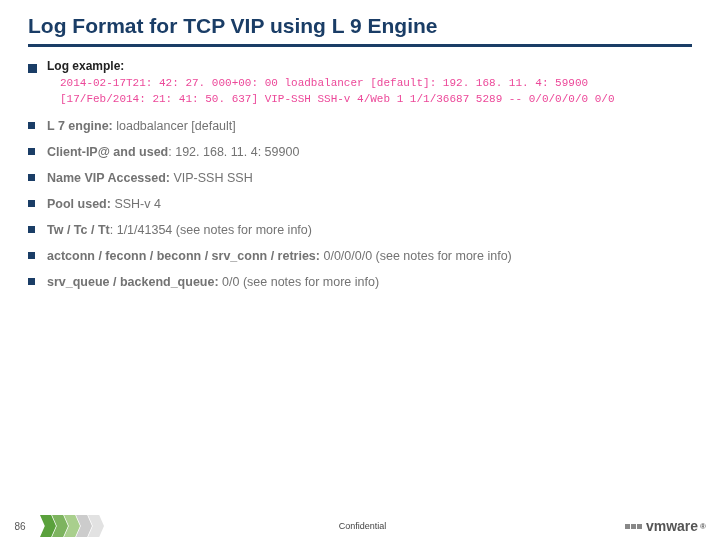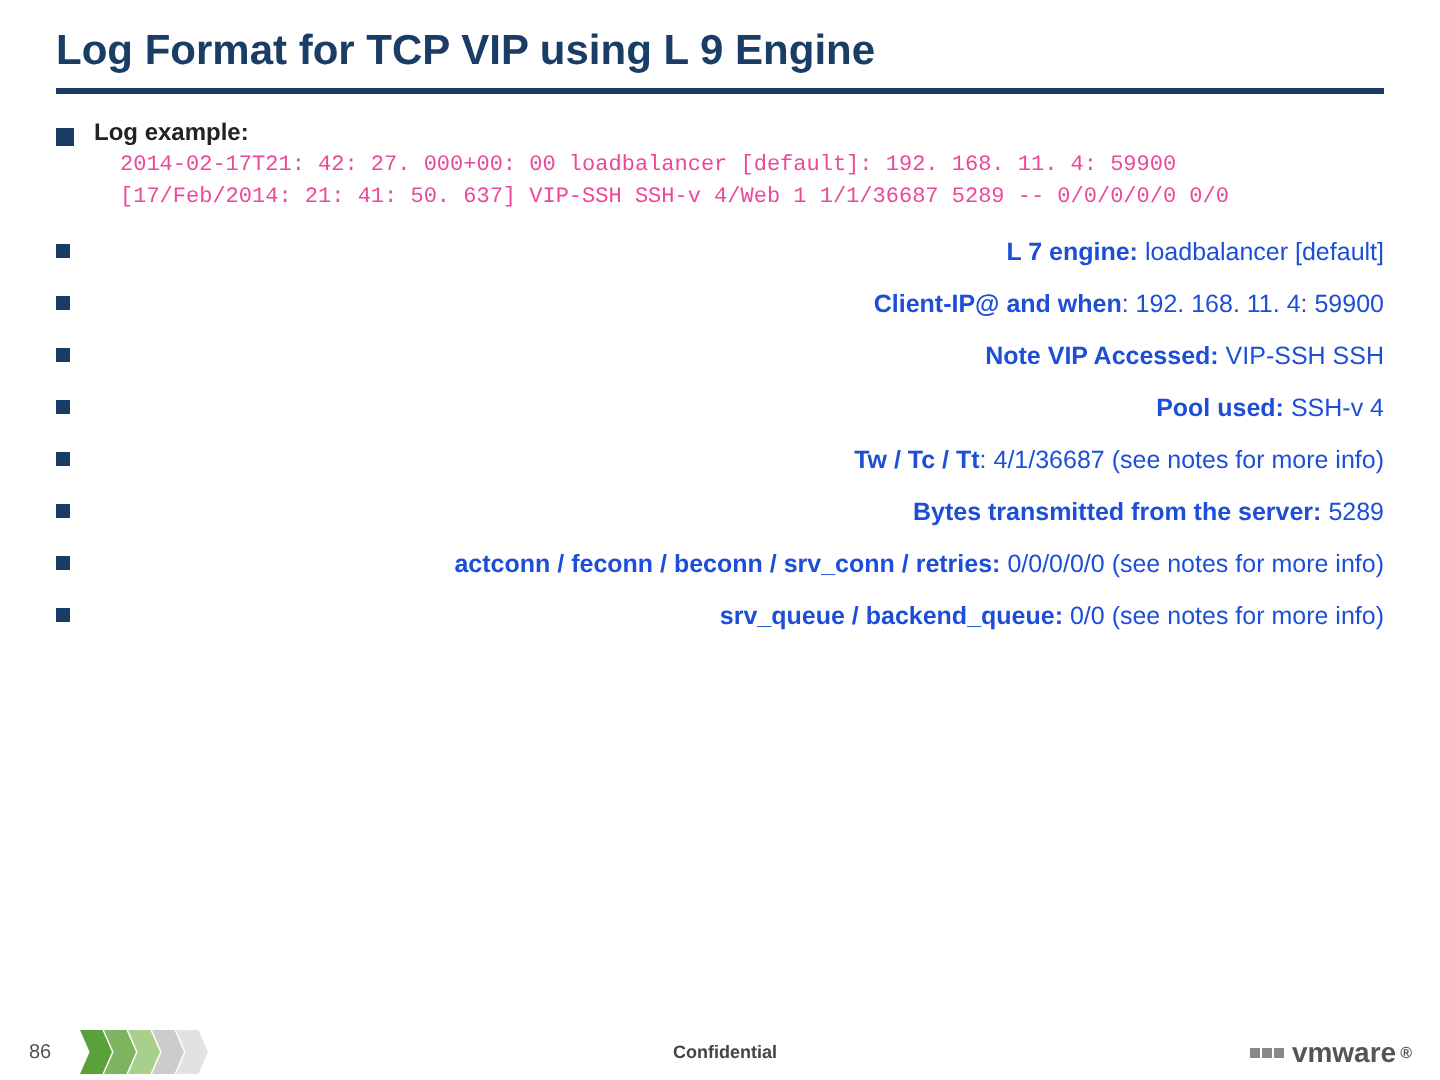--- a/index.html
+++ b/index.html
@@ -63,24 +63,23 @@
     white-space: nowrap;
   }
   .fields {
     margin: 14px 0 0 0;
     padding: 0 0 0 19px;
     list-style: none;
   }
   .fields li {
     position: relative;
     font-size: 12.5px;
-    color: #1d4ed8;
+    color: #737373;
     margin: 0 0 11px 0;
     line-height: 1.2;
-    text-align: right;
   }
   .fields li::before {
     content: "";
     position: absolute;
     left: -19px;
     top: 3px;
     width: 7px;
     height: 7px;
     background: #1a3d66;
   }
@@ -118,21 +117,21 @@
   }
   .c1::before { background: #5aa13c; }
   .c2::before { background: #7db45f; }
   .c3::before { background: #a9cf8d; }
   .c4::before { background: #ccc; }
   .c5::before { background: #e2e2e2; }
   .conf {
     flex: 1;
     text-align: center;
     font-size: 9px;
-    font-weight: bold;
+    font-weight: normal;
     color: #444;
   }
   .logo {
     font-size: 14px;
     font-weight: bold;
     color: #555;
     margin-right: 14px;
     display: flex;
     align-items: center;
     gap: 2px;
@@ -158,25 +157,24 @@
     <span class="sq-bullet"></span>
     <span class="log-example-label">Log example:</span>
   </div>
 
 
   <div class="log-line">2014-02-17T21: 42: 27. 000+00: 00 loadbalancer [default]: 192. 168. 11. 4: 59900</div>
   <div class="log-line">[17/Feb/2014: 21: 41: 50. 637] VIP-SSH SSH-v 4/Web 1 1/1/36687 5289 -- 0/0/0/0/0 0/0</div>
 
   <ul class="fields">
     <li><b>L 7 engine:</b><span> loadbalancer [default]</span></li>
-    <li><b>Client-IP@ and when</b><span>: 192. 168. 11. 4: 59900</span></li>
-    <li><b>Note VIP Accessed:</b><span> VIP-SSH SSH</span></li>
+    <li><b>Client-IP@ and used</b><span>: 192. 168. 11. 4: 59900</span></li>
+    <li><b>Name VIP Accessed:</b><span> VIP-SSH SSH</span></li>
     <li><b>Pool used:</b><span> SSH-v 4</span></li>
-    <li><b>Tw / Tc / Tt</b><span>: 4/1/36687 (see notes for more info)</span></li>
-    <li><b>Bytes transmitted from the server:</b><span> 5289</span></li>
+    <li><b>Tw / Tc / Tt</b><span>: 1/1/41354 (see notes for more info)</span></li>
     <li><b>actconn / feconn / beconn / srv_conn / retries:</b><span> 0/0/0/0/0 (see notes for more info)</span></li>
     <li><b>srv_queue / backend_queue:</b><span> 0/0 (see notes for more info)</span></li>
   </ul>
 
   <div class="footer">
     <div class="page-num">86</div>
     <div class="chevrons">
       <span class="chev c1"></span>
       <span class="chev c2"></span>
       <span class="chev c3"></span>

